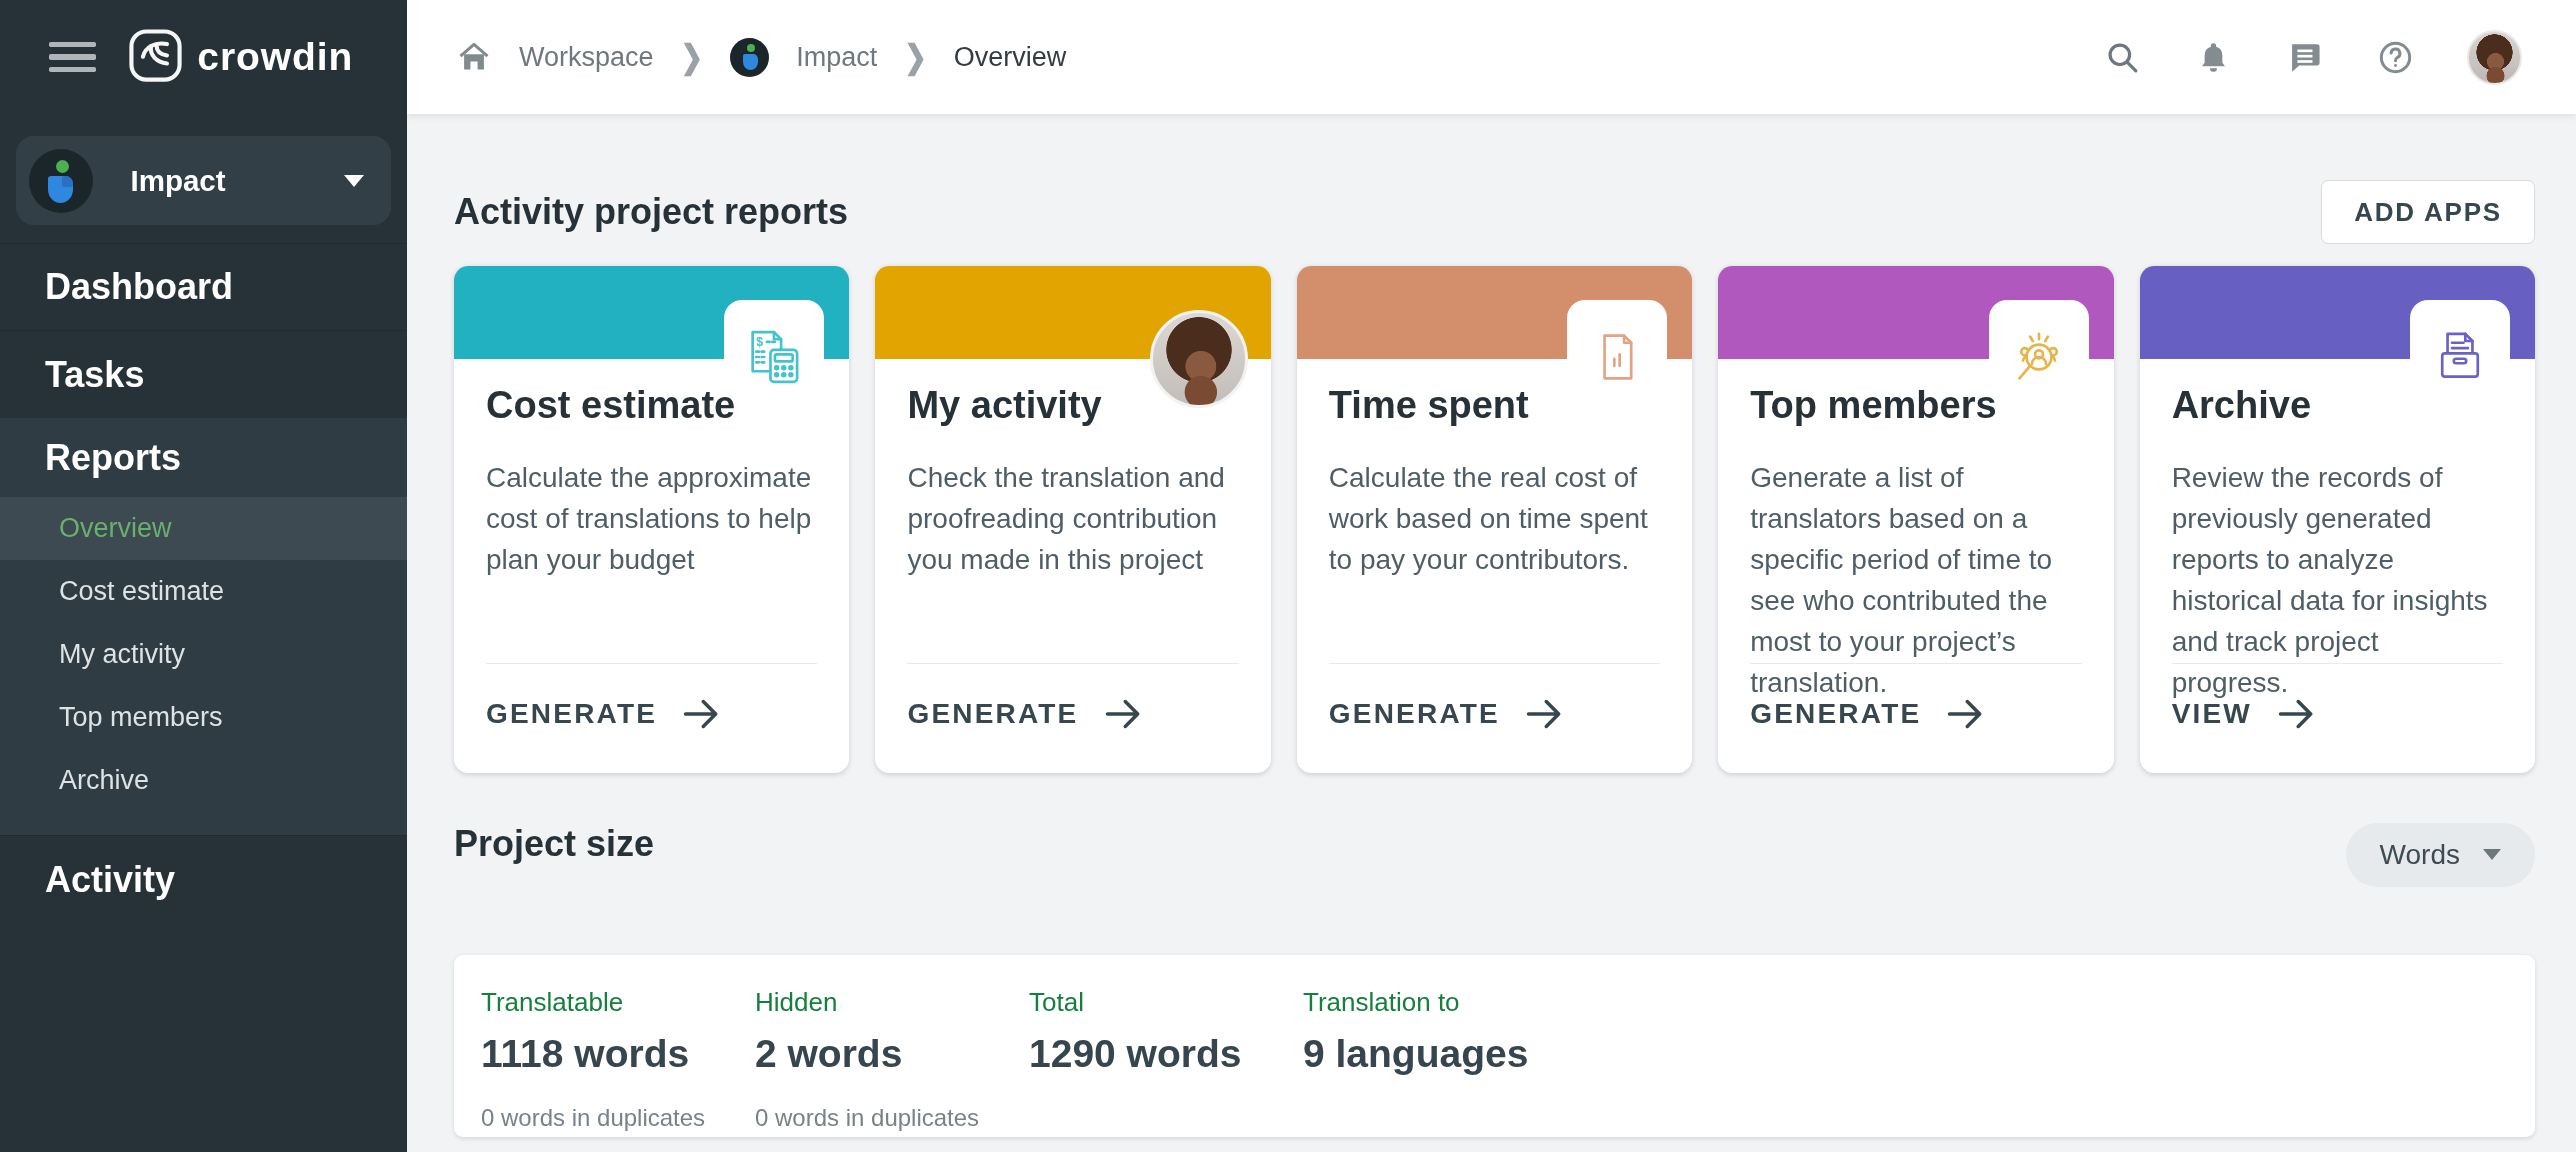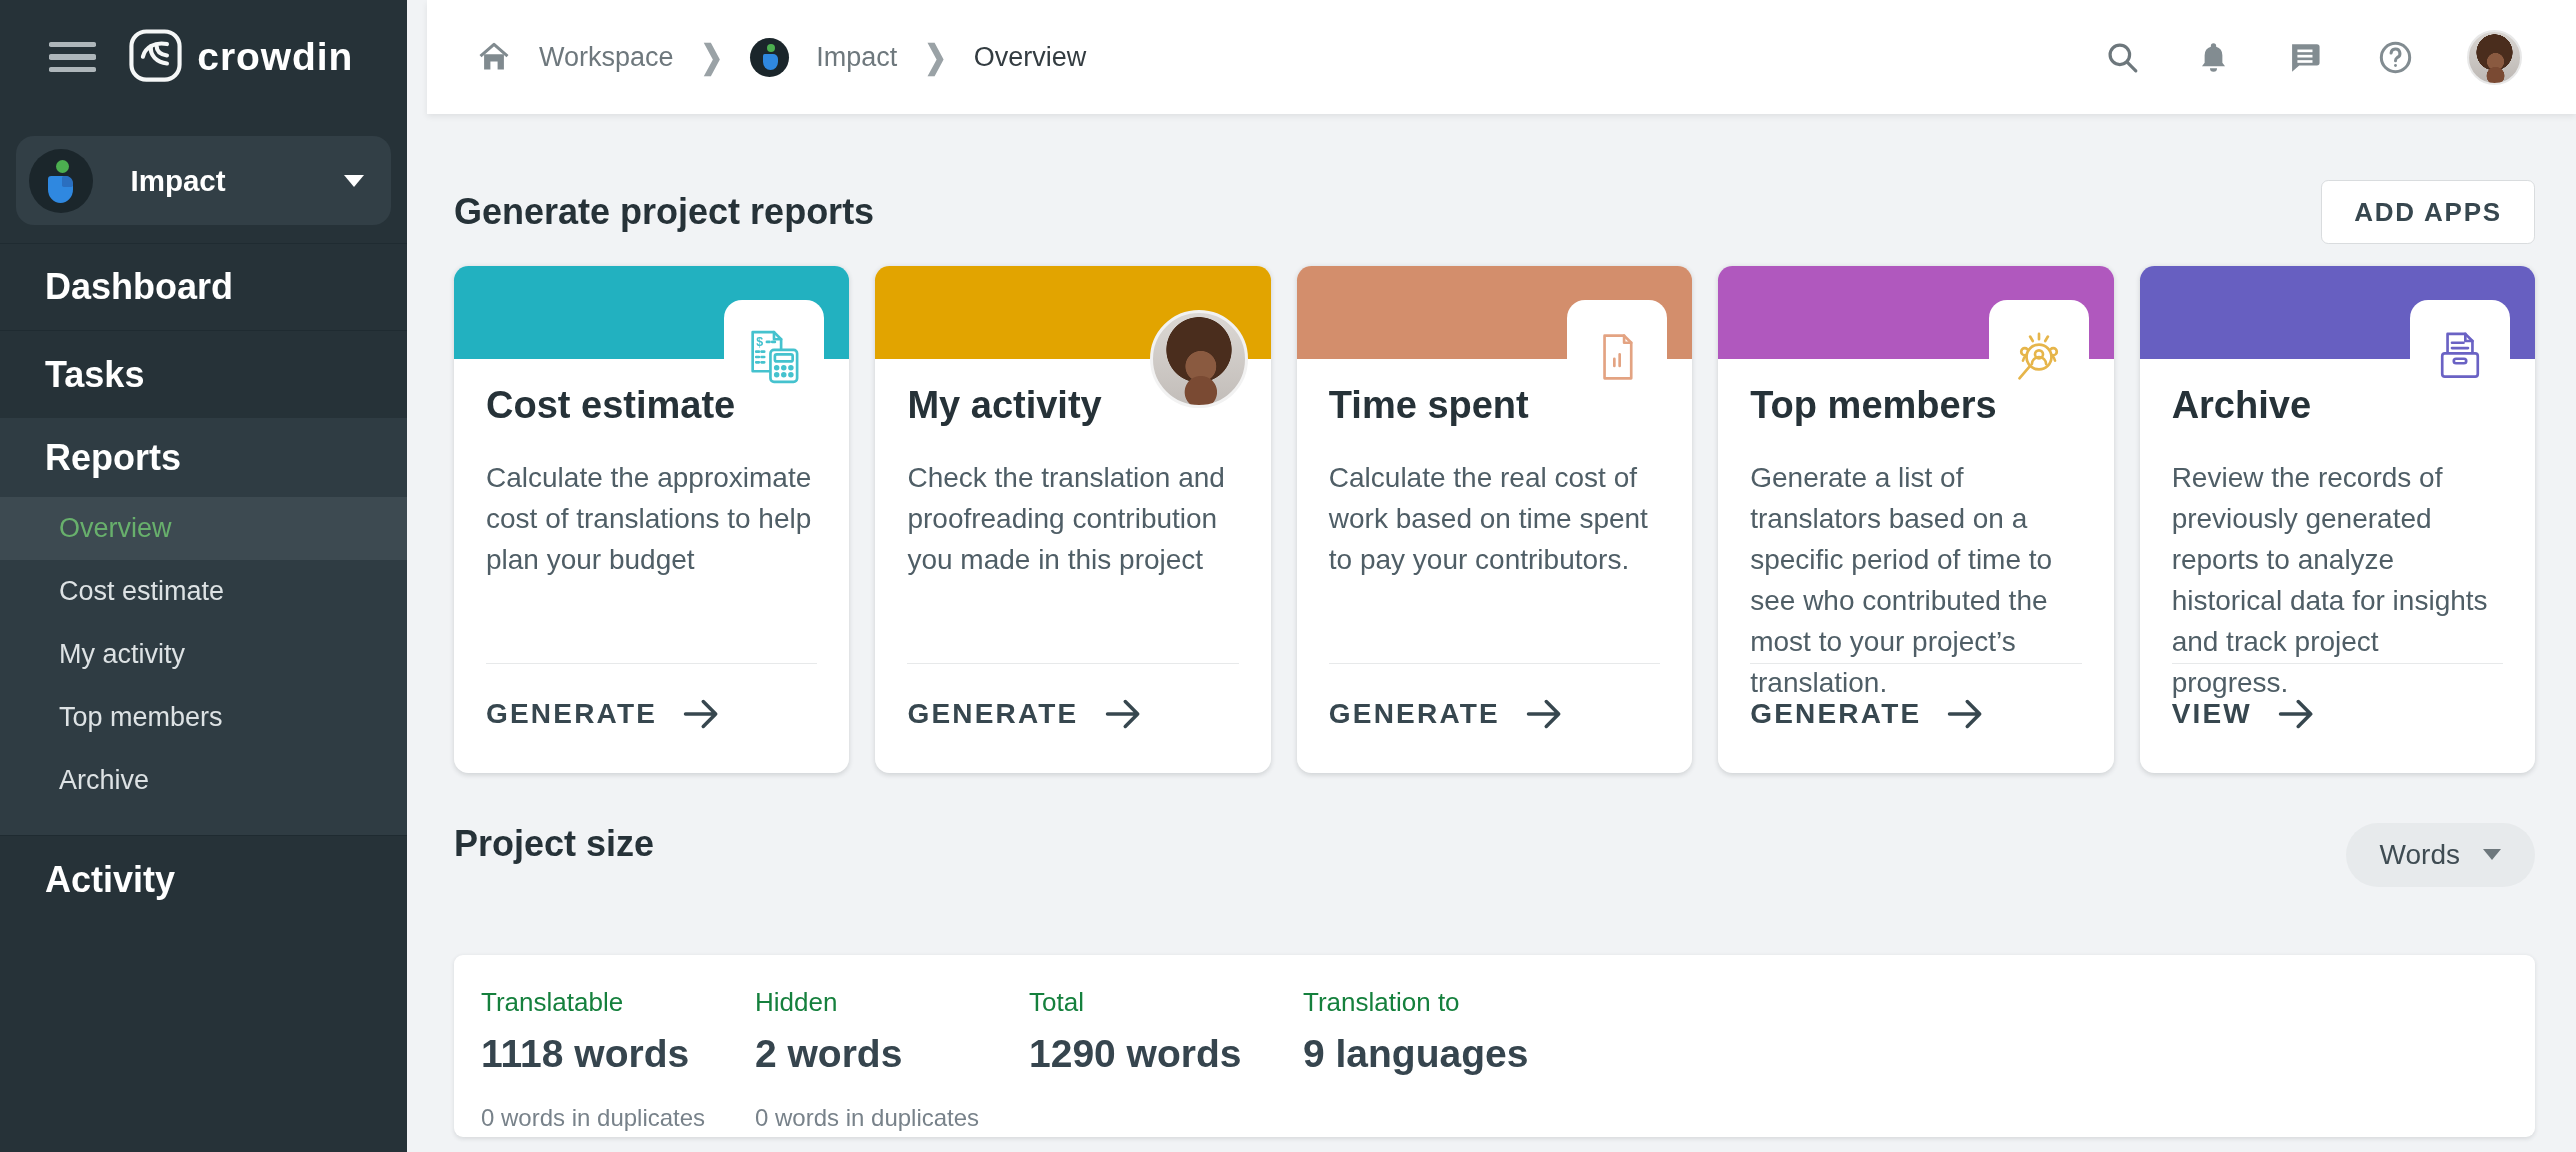--- a/index.html
+++ b/index.html
@@ -27,21 +27,21 @@
   .nav-section { height:87px; display:flex; align-items:center; padding-left:45px; color:#ffffff; font-weight:700; font-size:36px; cursor:pointer; }
   .nav-section.bordered { border-bottom:1.8px solid #1f2b31; }
   .reports-group { background:#2f3c43; border-bottom:1.8px solid #1f2b31; padding-bottom:23px; }
   .reports-group .nav-section { height:79px; }
   .nav-sub { height:63px; display:flex; align-items:center; padding-left:59px; color:#dde2e4; font-size:27px; cursor:pointer; }
   .nav-sub.active { background:#3d4a51; color:#68b06c; }
 
   
   .right { flex:1; display:flex; flex-direction:column; height:100%; }
 
-  .topbar { height:114px; flex:0 0 114px; background:#ffffff; display:flex; align-items:center; padding:0 54px 0 49px; box-shadow:0 2.7px 6.3px rgba(0,0,0,0.08); position:relative; z-index:5;margin-left:20px; }
+  .topbar { height:114px; flex:0 0 114px; background:#ffffff; display:flex; align-items:center; padding:0 54px 0 49px; box-shadow:0 2.7px 6.3px rgba(0,0,0,0.08); position:relative; z-index:5; }
   .breadcrumb { display:flex; align-items:center; gap:27px; }
   .crumb { font-size:27px; color:#6e787d; cursor:pointer; }
   .crumb.current { color:#333c41; font-weight:500; cursor:default; }
   .crumb-chev { font-size:27px; color:#9aa2a6; font-weight:700; transform:scaleY(1.2); }
   .home-icon svg { width:36px; height:36px; display:block; }
   .impact-chip { width:39px; height:39px; border-radius:50%; background:#1b262b; position:relative; flex:0 0 39px; }
   .impact-chip .dot { position:absolute; left:17px; top:6.3px; width:8px; height:8px; border-radius:50%; background:#4caf50; }
   .impact-chip .drop { position:absolute; left:12.5px; top:16px; width:15px; height:16px; background:#2f88e0; border-radius:1.8px 5.4px 55% 55%; }
 
   .topbar-actions { margin-left:auto; display:flex; align-items:center; gap:52px; }
@@ -185,21 +185,21 @@
             <path d="M17 17 a5 5 0 1 1 7 5 c-1.6 1-2 2-2 3.6" stroke-linecap="round"></path>
             <circle cx="22" cy="31" r="1.6" fill="#828c91" stroke="none"></circle>
           </svg>
         </span>
         <span class="avatar"></span>
       </div>
     </header>
 
     <main>
       <div class="page-head">
-        <h1>Generate project reports</h1>
+        <h1>Activity project reports</h1>
         <button class="add-apps-btn">ADD APPS</button>
       </div>
 
       <div class="cards">
 
         <div class="card">
           <div class="card-header" style="background: rgb(34, 177, 192);">
             <div class="notch"></div>
             <div class="card-icon">
               <svg viewBox="0 0 72 72" fill="none" stroke="#45c2ce" stroke-width="3" stroke-linecap="round" stroke-linejoin="round">

